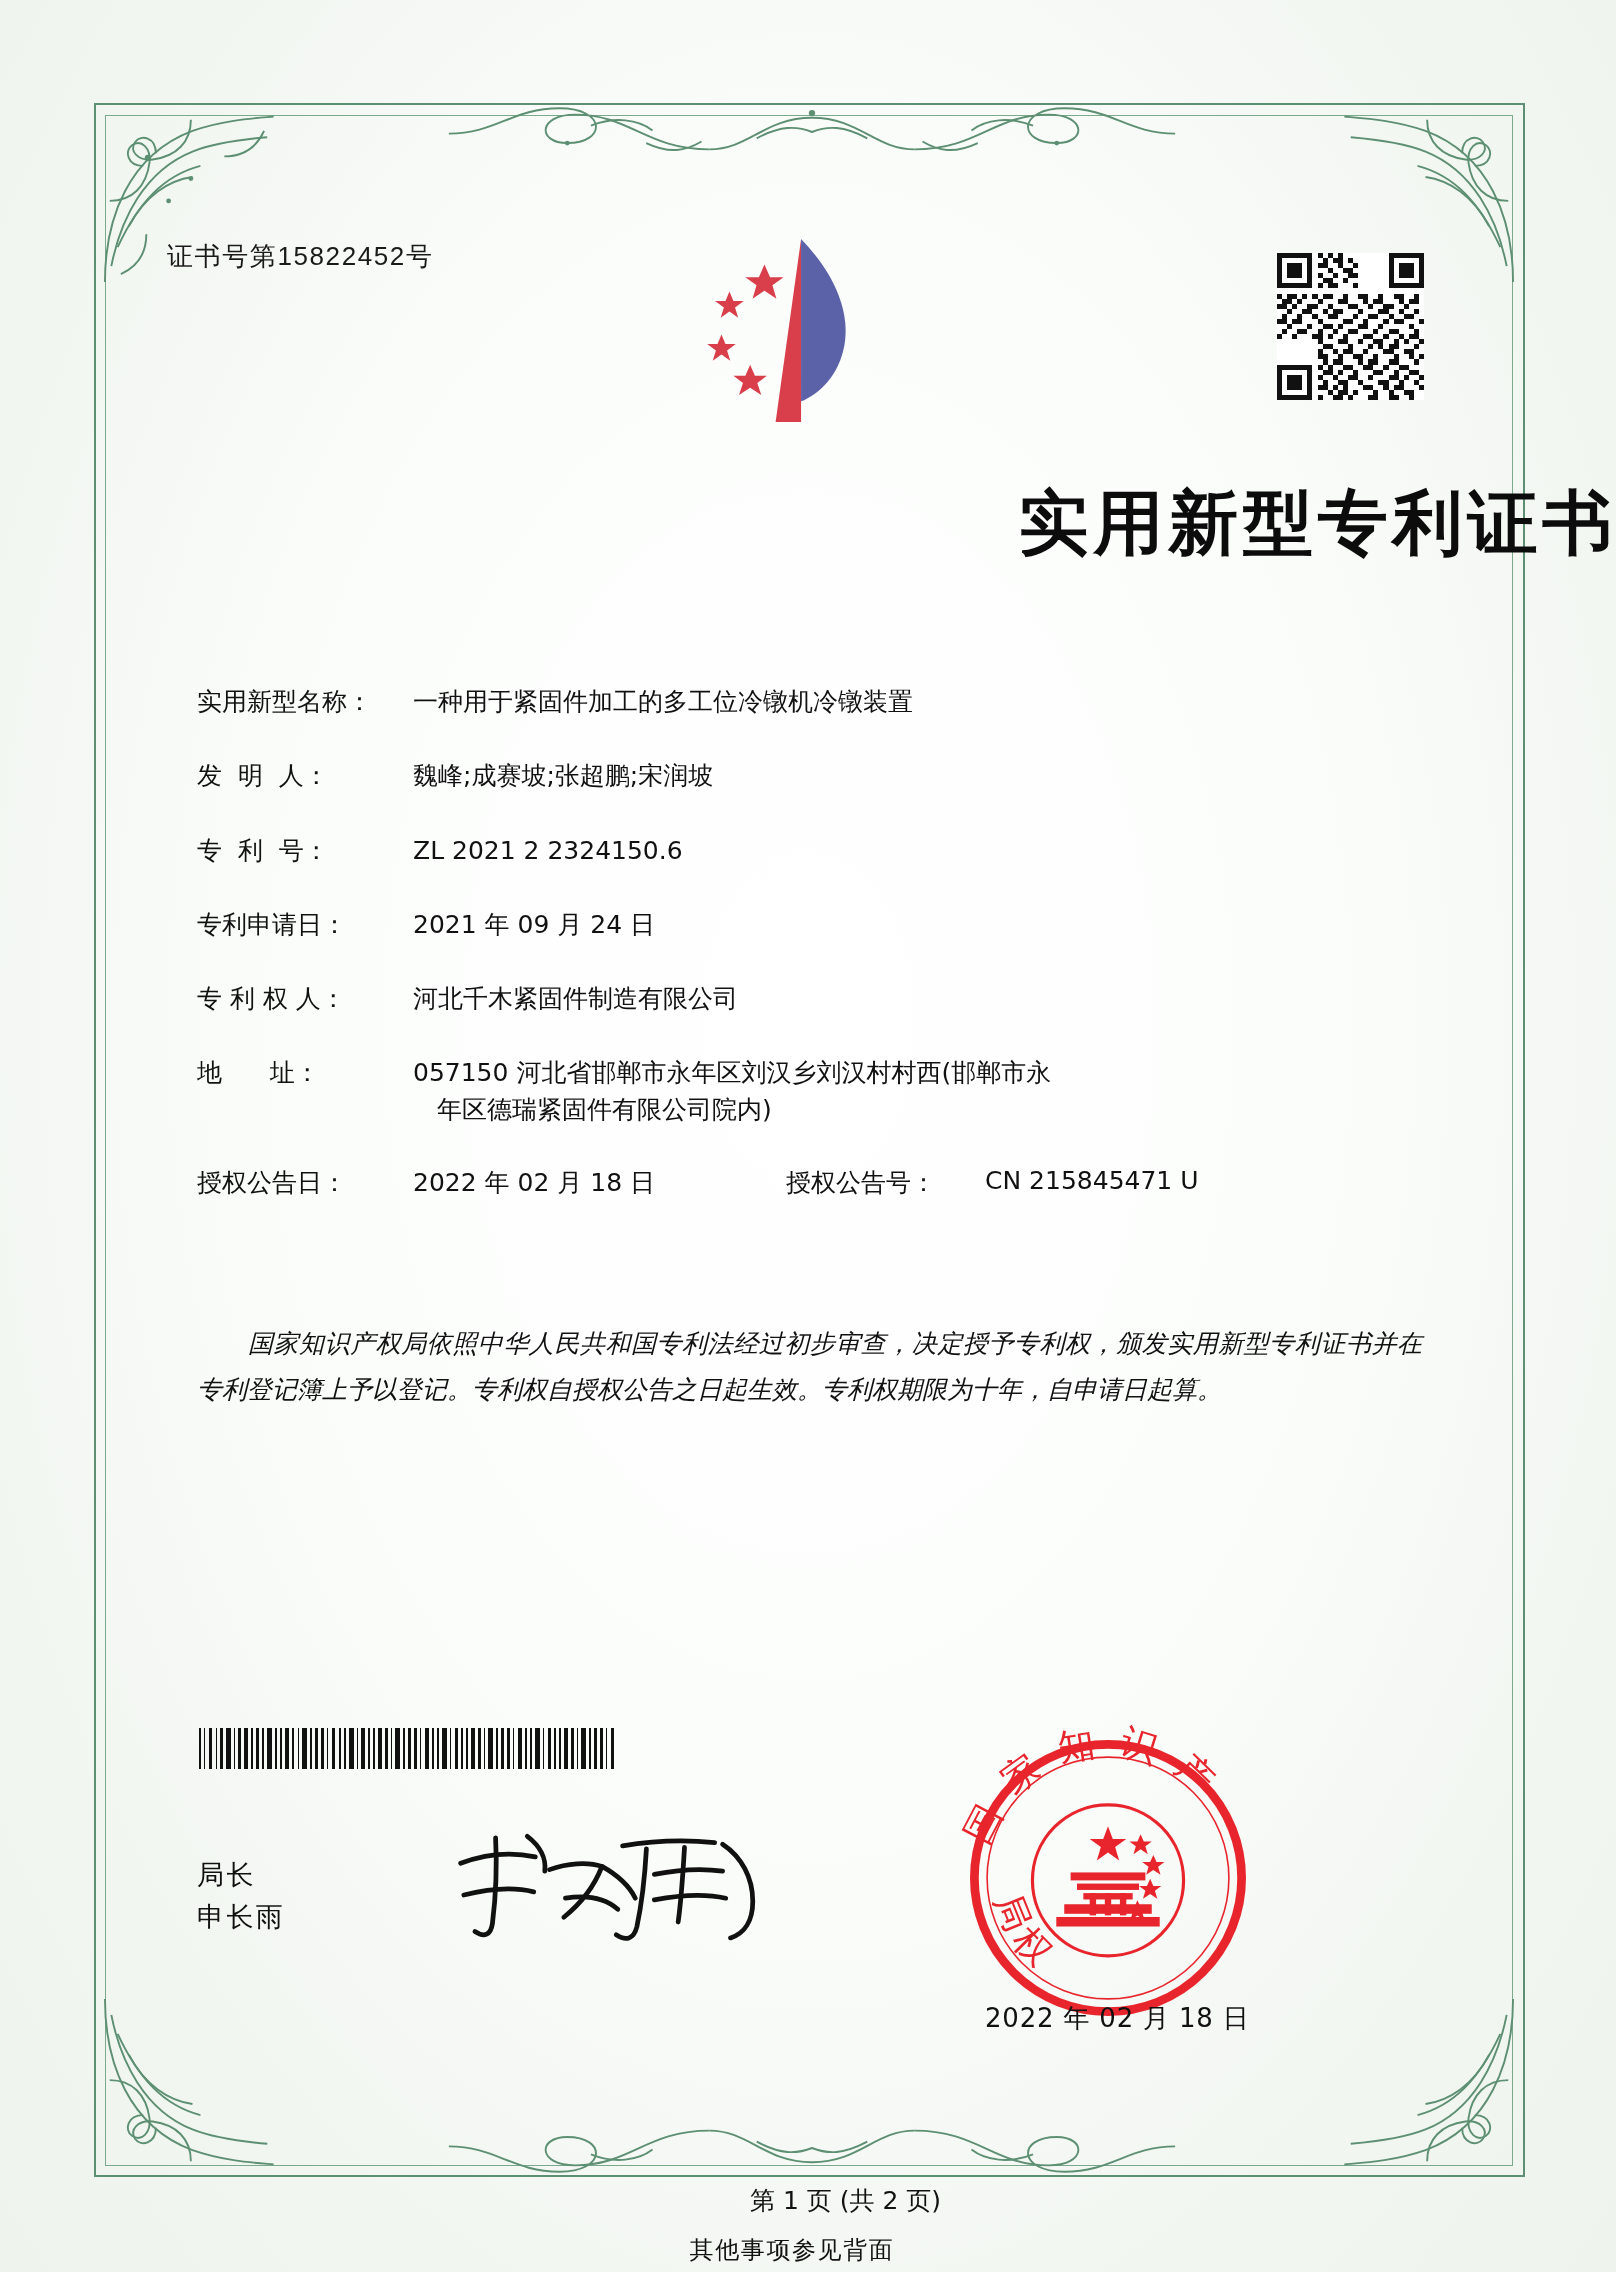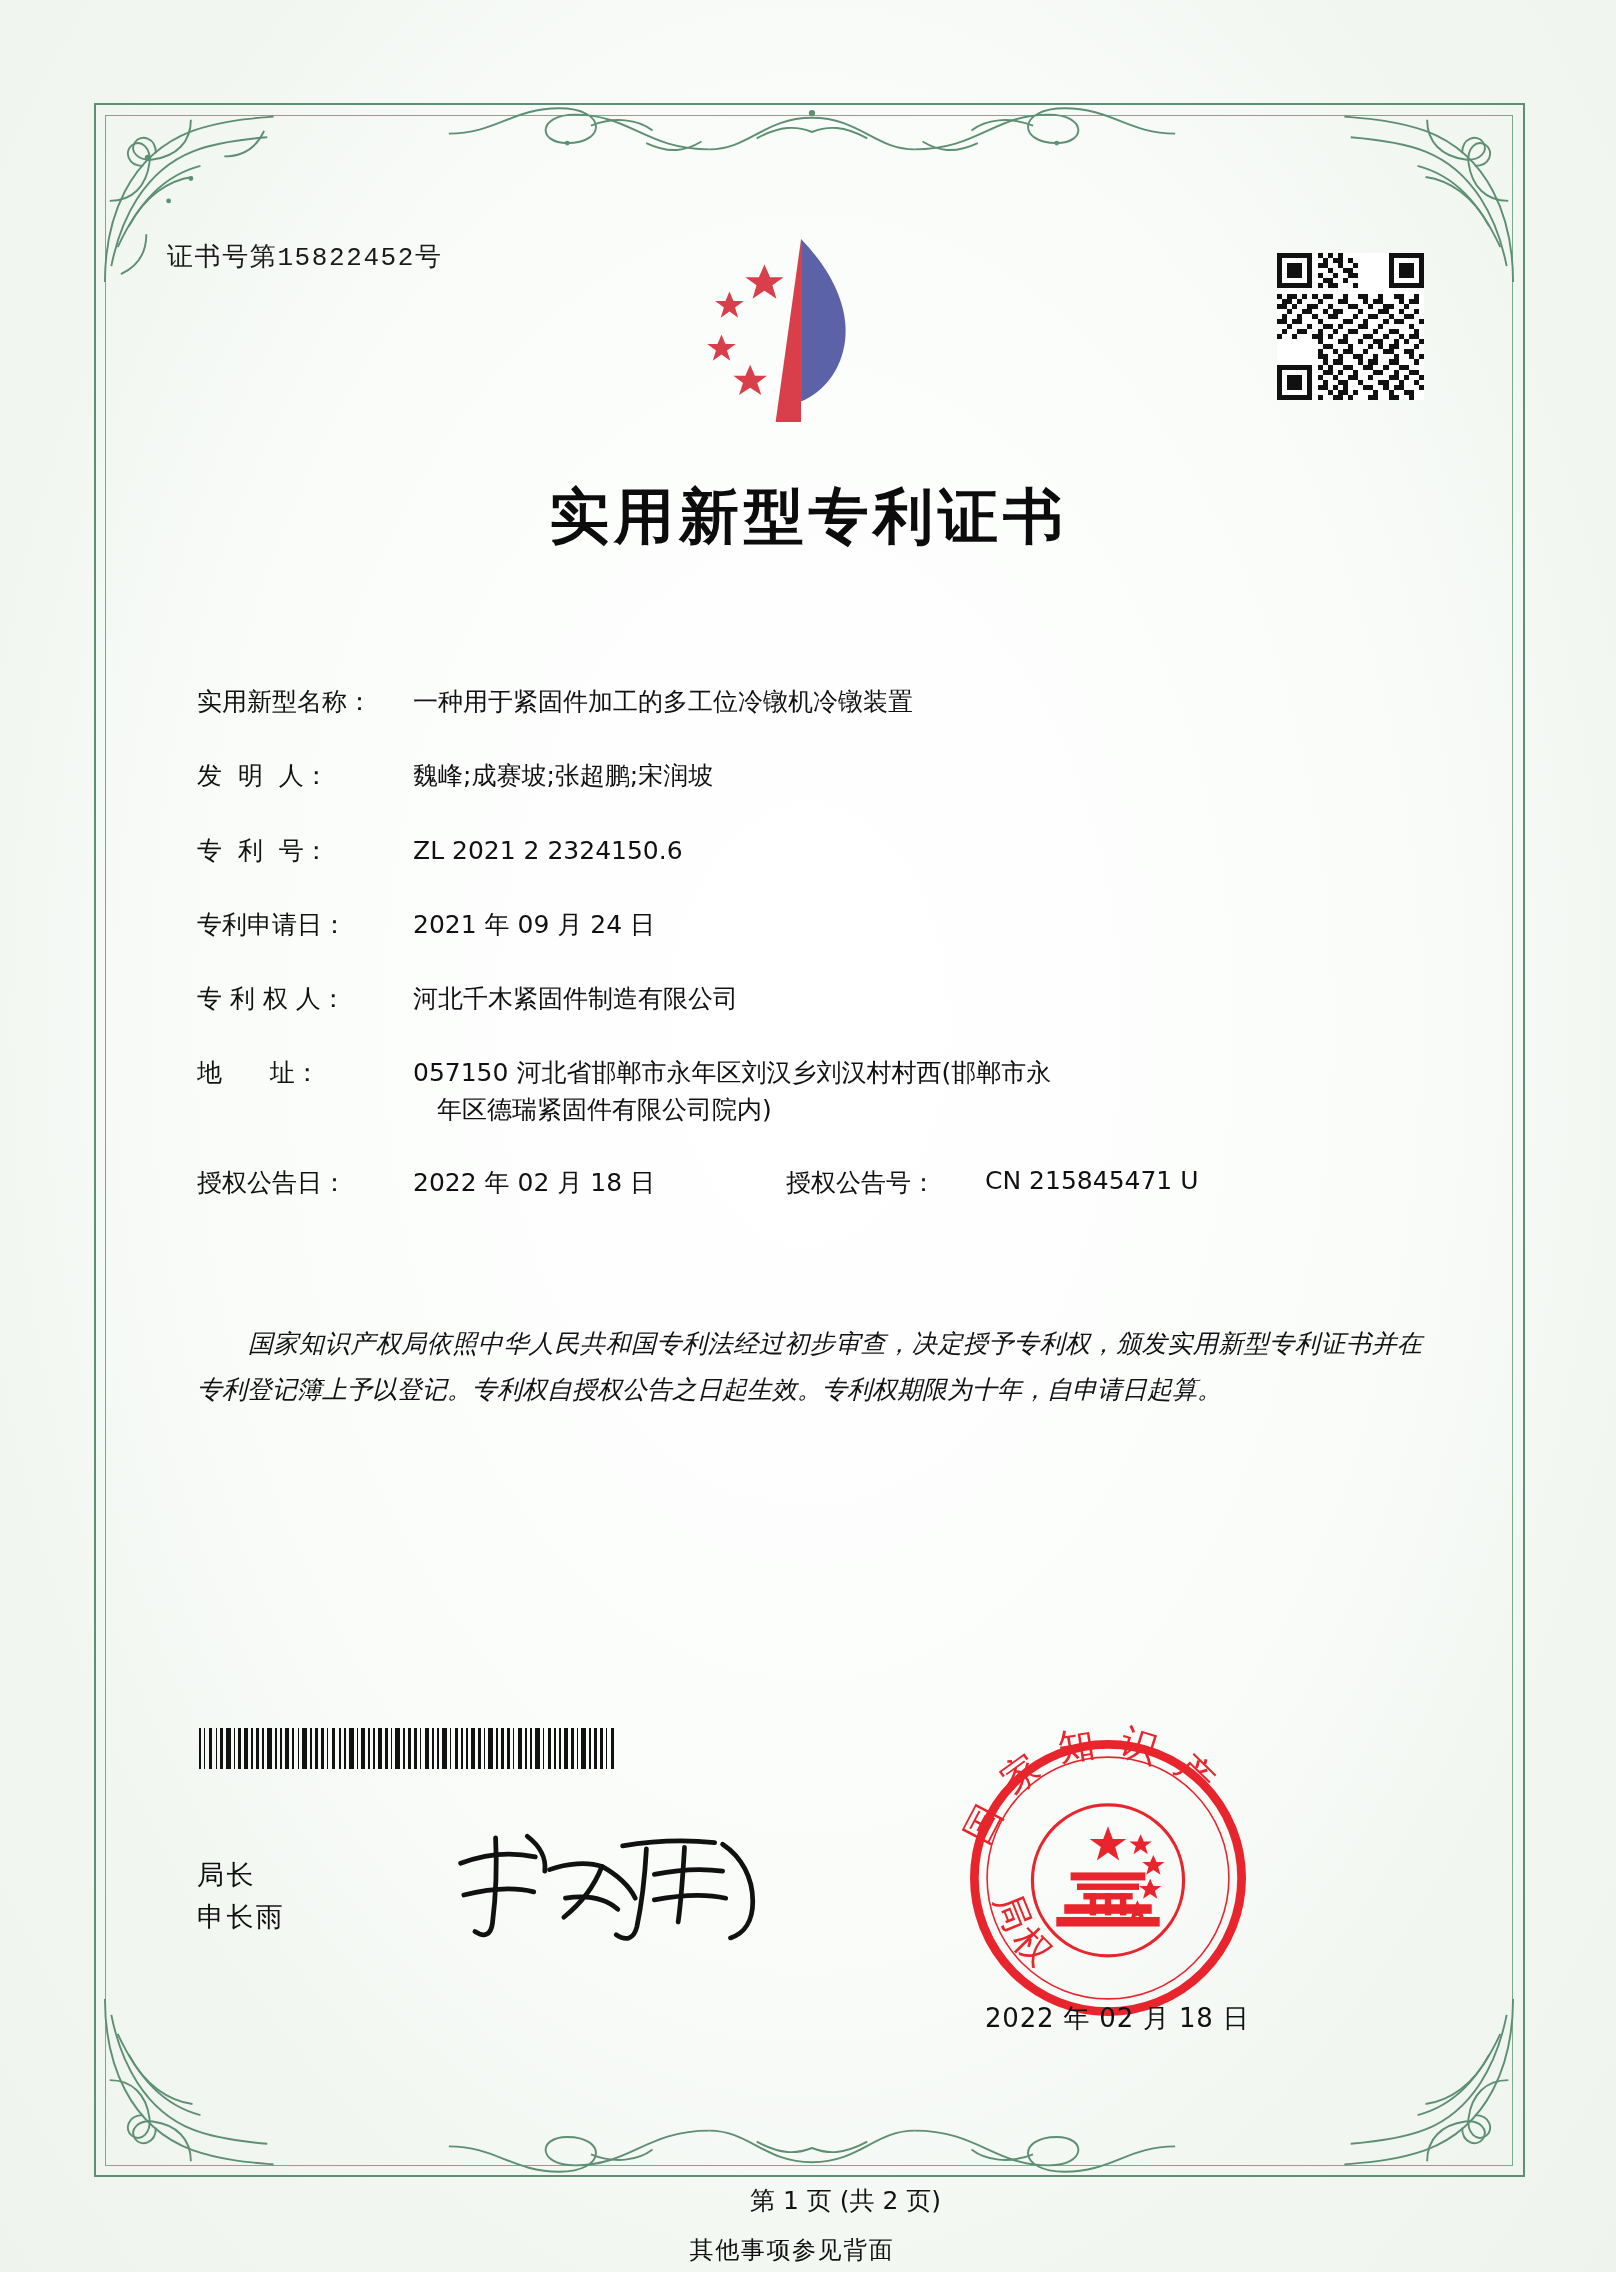--- a/index.html
+++ b/index.html
@@ -61,43 +61,43 @@
   .orn-br { left: 1338px; top: 1991px; width: 183px; height: 183px; transform: scale(-1,-1);}
 
   
   .cert-no {
     position: absolute;
     left: 167px;
     top: 239px;
     font-size: 26px;
     letter-spacing: 1.6px;
     color: #1a1a1a;
-    font-family: Liberation Mono, monospace;
+    font-family: Liberation Sans, sans-serif;
   }
   .logo {
     position: absolute;
     left: 680px;
     top: 231px;
     width: 239px;
     height: 199px;
   }
   .qr {
     position: absolute;
     left: 1277px;
     top: 253px;
     width: 147px;
     height: 147px;
   }
   .title {
     position: absolute;
     left: 0;
     top: 477px;
     width: 1617px;
-    text-align: center;
-    font-size: 60px;
+    text-align: right;
+    font-size: 70px;
     letter-spacing: 4.8px;
     font-weight: bold;
     color: #0c0c0c;
     font-family: "DejaVu Serif", "Liberation Serif", serif;
   }
 
   .fields {
     position: absolute;
     left: 197px;
     top: 684px;

